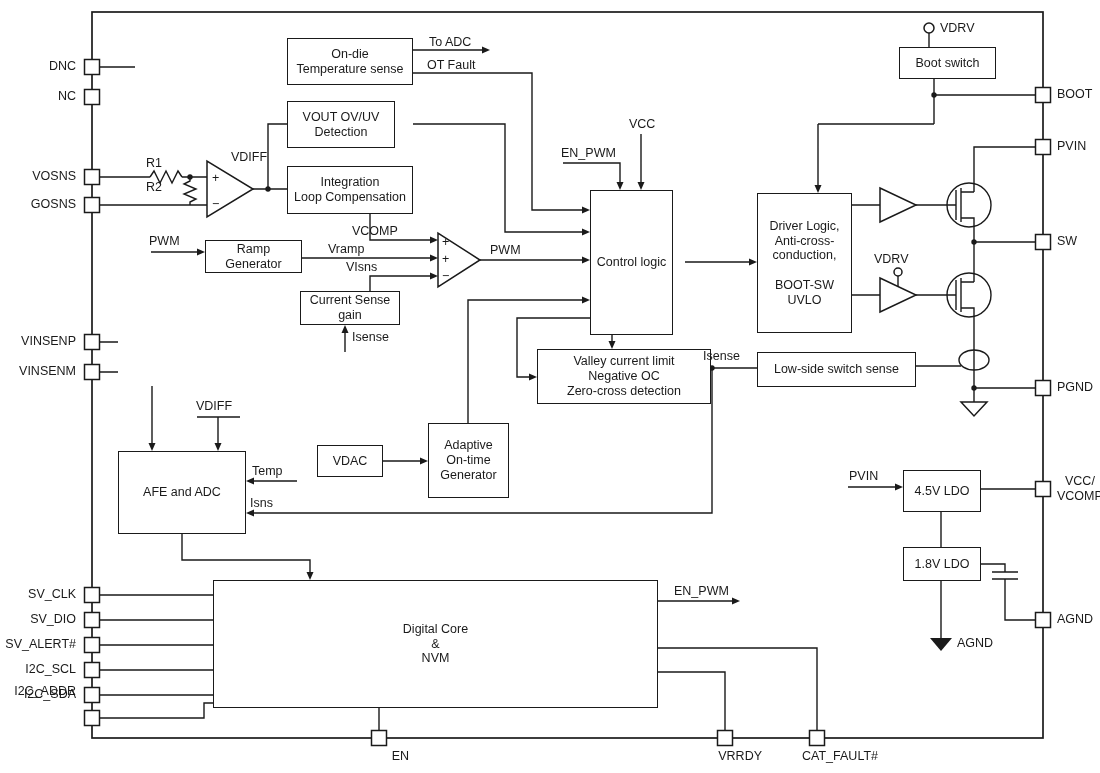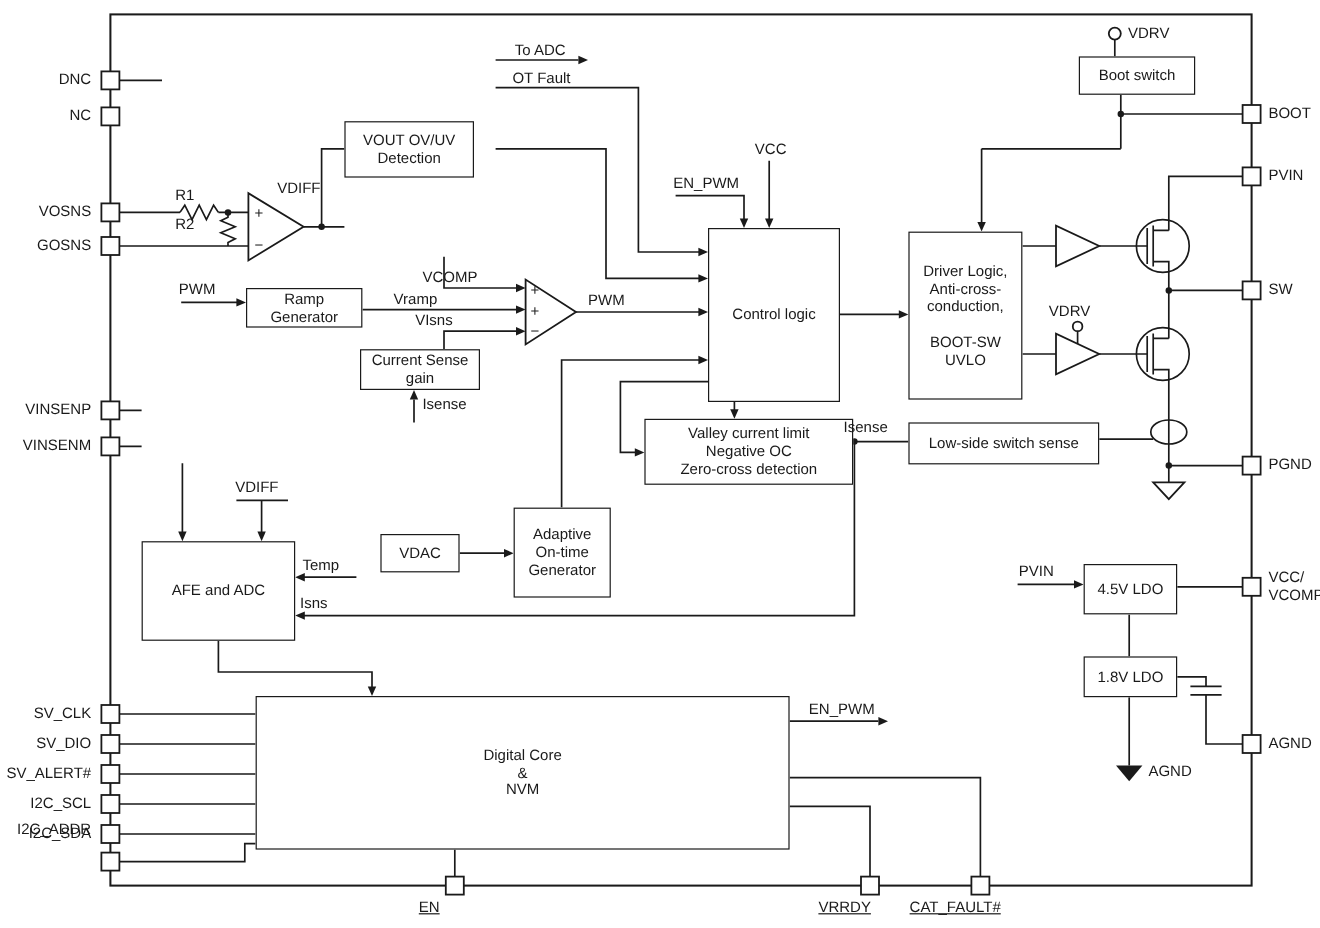--- a/index.html
+++ b/index.html
@@ -14,22 +14,22 @@
   .fillb{ fill:#1a1a1a; stroke:none; }
   .pinrect { fill:#ffffff; stroke:#1a1a1a; stroke-width:1.5; }
   svg text { font:12.5px "Liberation Sans", sans-serif; fill:#1a1a1a; }
   .blk {
     position:absolute; box-sizing:border-box; border:1.5px solid #1a1a1a; background:#ffffff;
     display:flex; align-items:center; justify-content:center; text-align:center;
     font-size:12.5px; line-height:1.18; white-space:pre-line;
   }
   .sl, .pl, .pr, .pb { position:absolute; font-size:12.5px; line-height:15px; white-space:pre-line; }
   .pl { left:0; width:76px; text-align:right; }
-  .pr { left:1057px; }
-  .pb { text-align:left;text-decoration:underline; }
+  .pr { left:1057px;text-align:center; }
+  .pb { text-align:right; }
 </style>
 </head>
 <body>
 
 <div id="stage">
 
   <svg width="1100" height="773" viewBox="0 0 1100 773">
 
     <rect x="92" y="12" width="951" height="726" class="open" style="stroke-width:1.7"></rect>
 
@@ -144,28 +144,32 @@
       <rect class="pinrect" x="1035.5" y="234.5" width="15" height="15"></rect>
       <rect class="pinrect" x="1035.5" y="380.5" width="15" height="15"></rect>
       <rect class="pinrect" x="1035.5" y="481.5" width="15" height="15"></rect>
       <rect class="pinrect" x="1035.5" y="612.5" width="15" height="15"></rect>
       <rect class="pinrect" x="371.5" y="730.5" width="15" height="15"></rect>
       <rect class="pinrect" x="717.5" y="730.5" width="15" height="15"></rect>
       <rect class="pinrect" x="809.5" y="730.5" width="15" height="15"></rect>
     </g>
   </svg>
 
+  <div class="blk" style="left:287px;top:38px;width:126px;height:47px">On-die
+Temperature sense</div>
   <div class="blk" style="left:899px;top:47px;width:97px;height:32px">Boot switch</div>
   <div class="blk" style="left:287px;top:101px;width:108px;height:47px">VOUT OV/UV
 Detection</div>
+  <div class="blk" style="left:287px;top:166px;width:126px;height:48px">Integration
+Loop Compensation</div>
   <div class="blk" style="left:205px;top:240px;width:97px;height:33px">Ramp
 Generator</div>
   <div class="blk" style="left:300px;top:291px;width:100px;height:34px">Current Sense
 gain</div>
-  <div class="blk" style="left:590px;top:190px;width:110px;height:145px">Control logic</div>
+  <div class="blk" style="left:590px;top:190px;width:83px;height:145px">Control logic</div>
   <div class="blk" style="left:757px;top:193px;width:95px;height:140px">Driver Logic,
 Anti-cross-
 conduction,
 
 BOOT-SW
 UVLO</div>
   <div class="blk" style="left:537px;top:349px;width:174px;height:55px">Valley current limit
 Negative OC
 Zero-cross detection</div>
   <div class="blk" style="left:757px;top:352px;width:159px;height:35px">Low-side switch sense</div>

